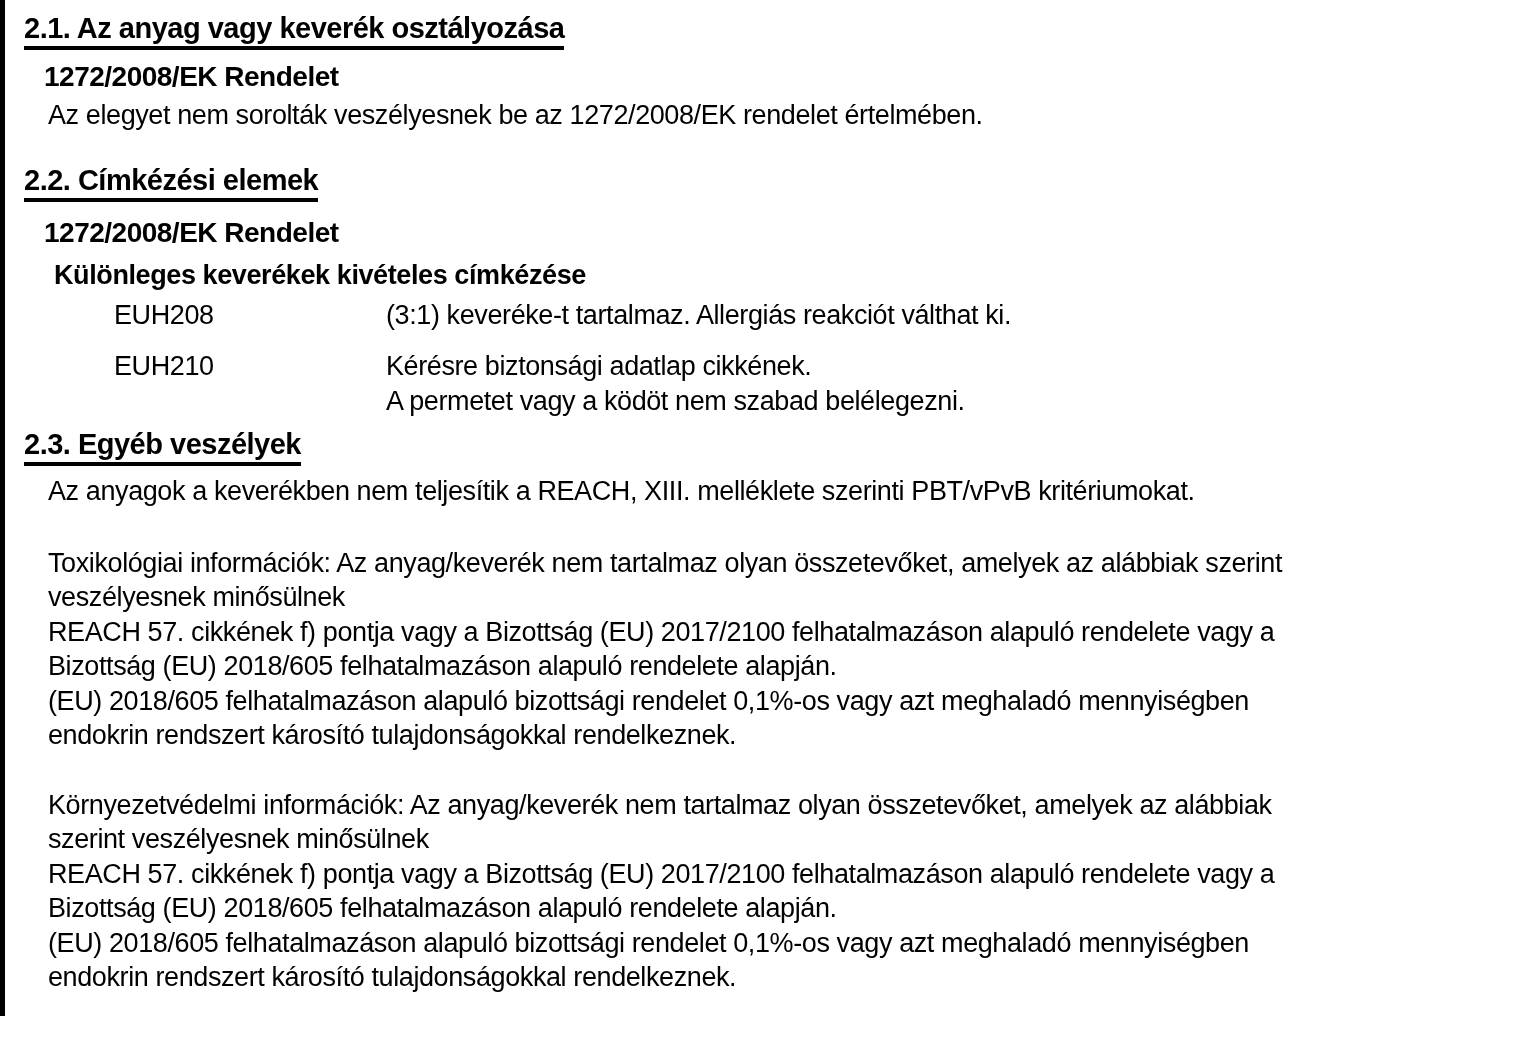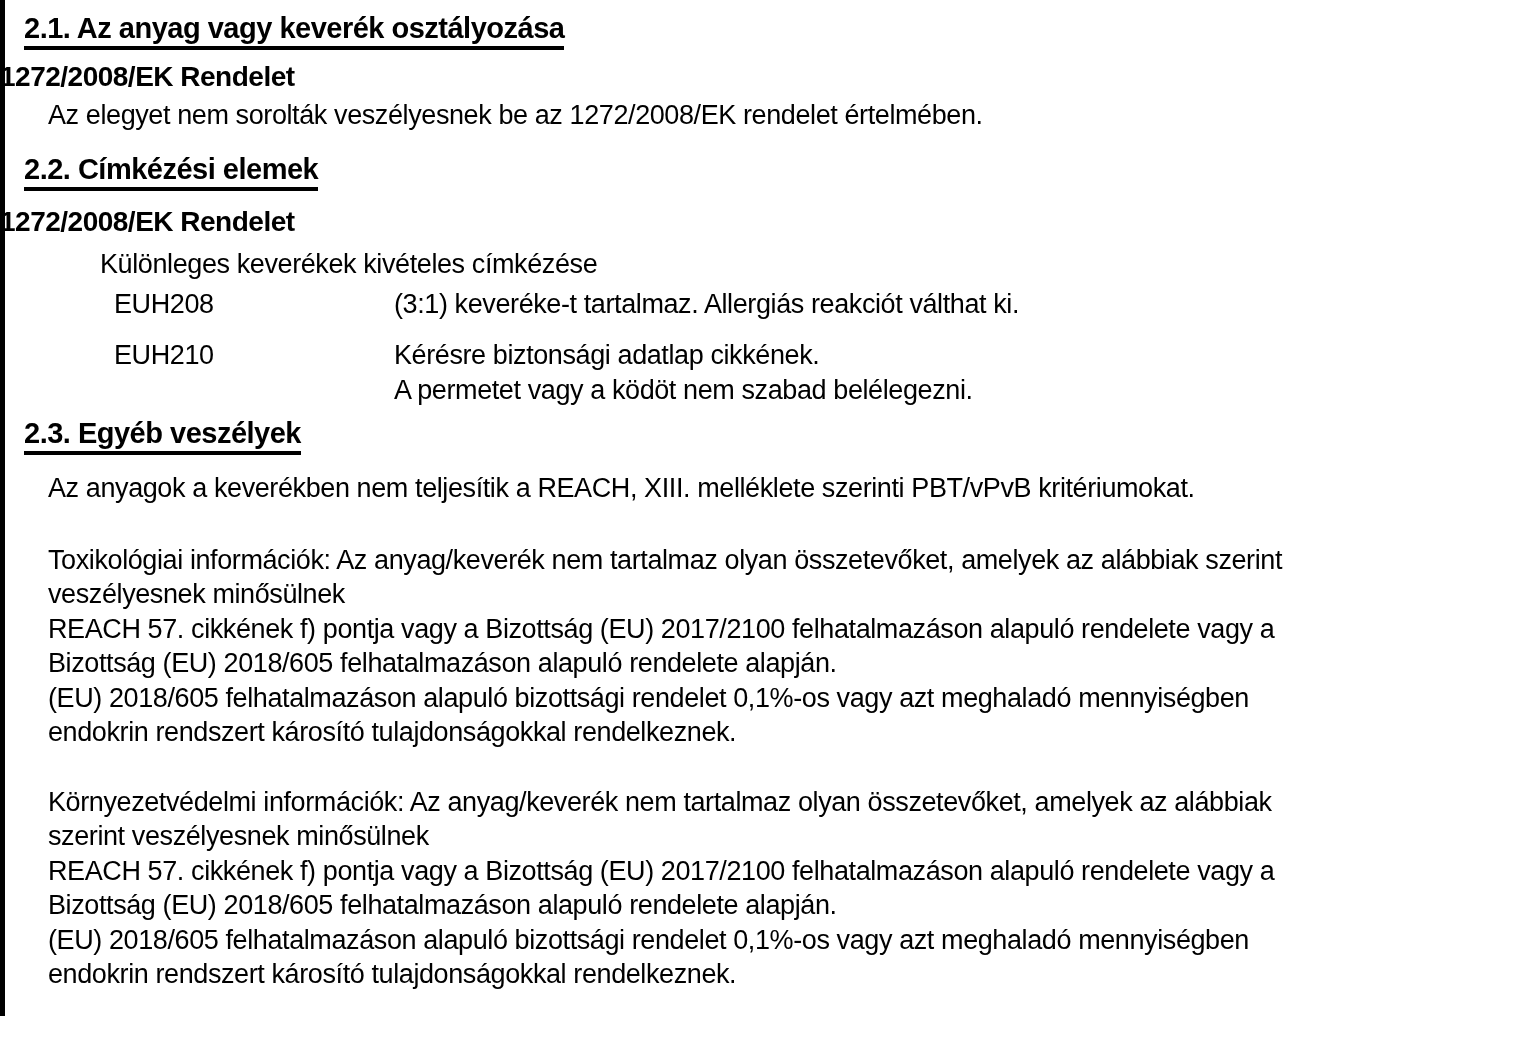--- a/index.html
+++ b/index.html
@@ -38,60 +38,60 @@
   }
   .h-section > span {
     display: inline-block;
     border-bottom: 4px solid #000;
     padding-bottom: 2px;
   }
   .h-reg {
     font-size: 28px;
     font-weight: bold;
     letter-spacing: -0.5px;
+    padding-left: 44px;
     line-height: 30px;
   }
   .h-special {
     font-size: 27px;
-    font-weight: normal;
+    font-weight: bold;
     letter-spacing: -0.4px;
-    padding-left: 100px;
+    padding-left: 54px;
     line-height: 30px;
   }
   .body-line {
     font-size: 27px;
     letter-spacing: -0.4px;
     padding-left: 48px;
     line-height: 34.5px;
   }
   .euh-row {
     display: flex;
     align-items: flex-start;
     padding-left: 114px;
     font-size: 27px;
     letter-spacing: -0.4px;
     line-height: 34.5px;
-    gap: 8px;
   }
   .euh-code {
     width: 272px;
     flex: 0 0 272px;
   }
   .euh-text { flex: 1; }
 
   
   .m-sub21   { margin-top: 12px; }
   .m-body21  { margin-top: 6px; }
-  .m-h22     { margin-top: 20px; }
+  .m-h22     { margin-top: 31px; }
   .m-sub22   { margin-top: 16px; }
   .m-special { margin-top: 12px; }
   .m-euh208  { margin-top: 8px; }
   .m-euh210  { margin-top: 17px; }
   .m-h23     { margin-top: 10px; }
-  .m-intro   { margin-top: 16px; }
+  .m-intro   { margin-top: 8px; }
   .m-tox     { margin-top: 37px; }
   .m-env     { margin-top: 35px; }
 </style>
 </head>
 <body>
 
 <div class="left-border"></div>
 
 <div class="content">
 

